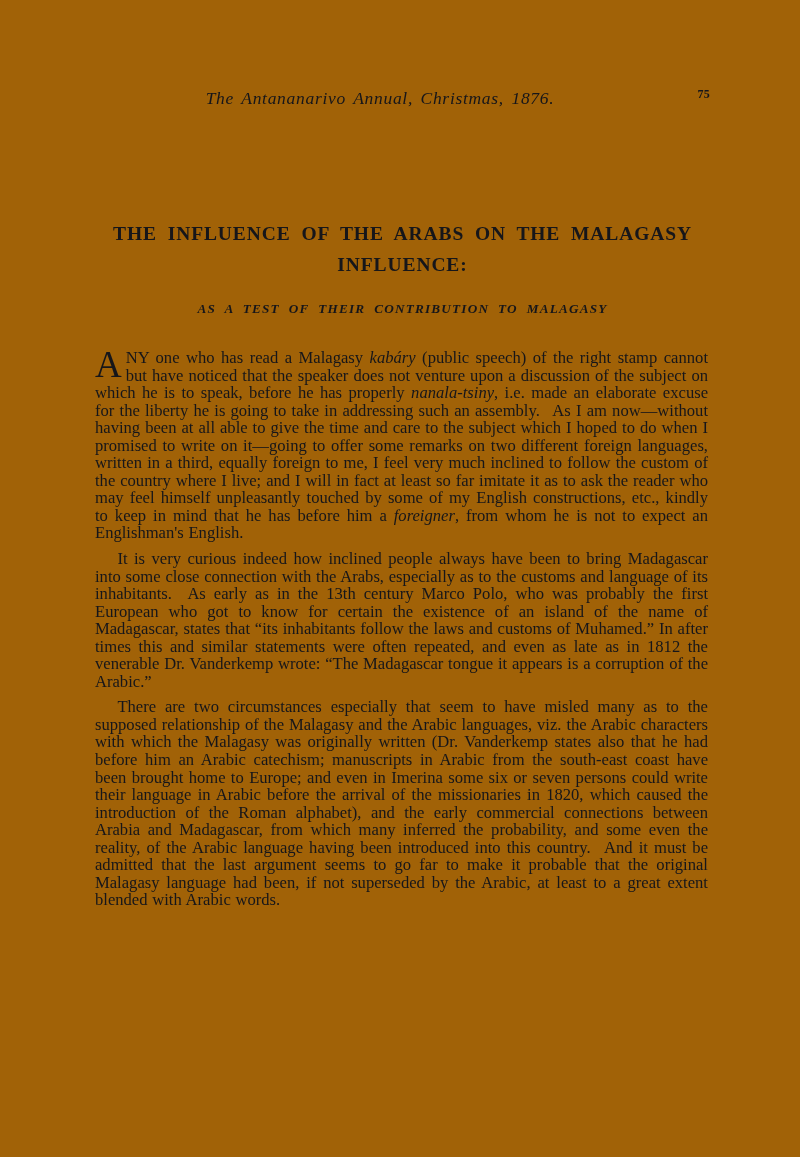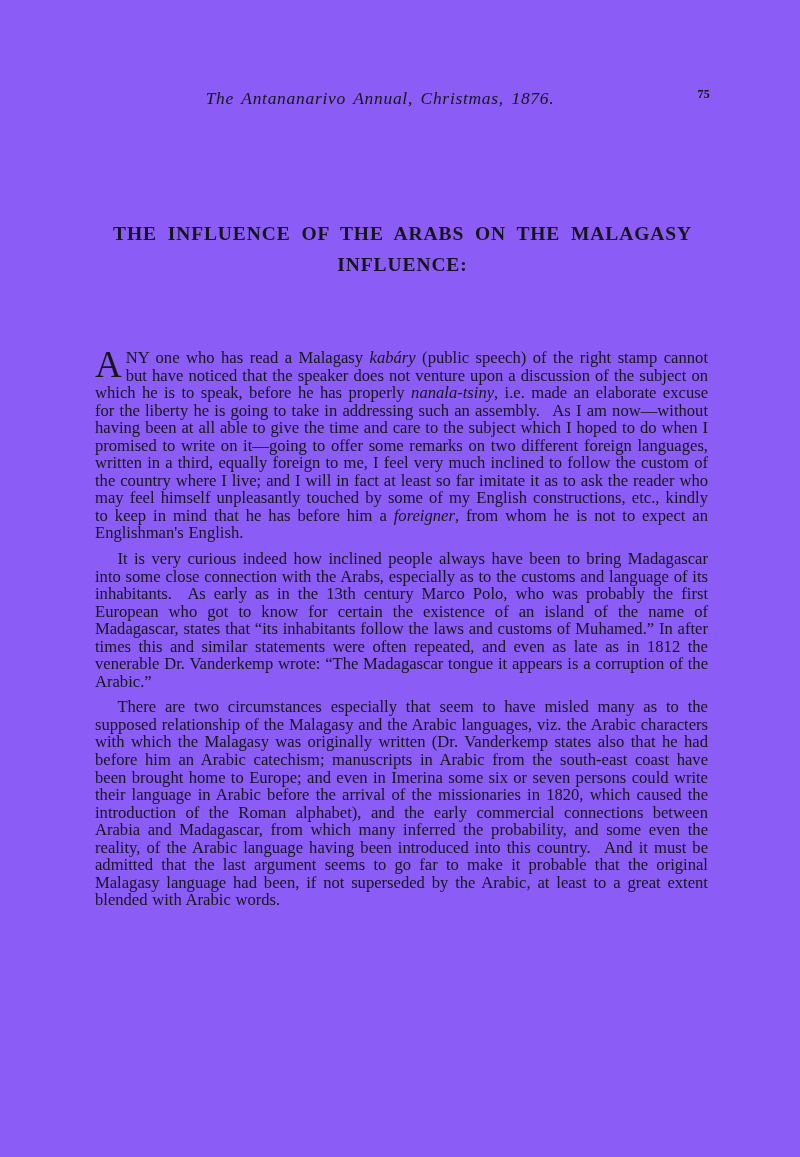--- a/index.html
+++ b/index.html
@@ -14,21 +14,21 @@
     font-family: "Liberation Serif", "DejaVu Serif", serif;
     color: #16161a;
     overflow: hidden;
   }
 
   .page {
     position: absolute;
     left: 0; top: 0;
     width: 800px;
     height: 1157px;
-    background: #8b5cf6;
+    background: #a16207;
   }
 
   
   .running-head {
     position: absolute;
     left: 95px;
     top: 88px;
     width: 615px;
     height: 26px;
   }
@@ -136,20 +136,21 @@
     <div class="running-head-title">The Antananarivo Annual, Christmas, 1876.</div>
     <div class="running-head-folio">75</div>
   </div>
 
   <h1 class="article-title">
     <span>THE INFLUENCE OF THE ARABS ON THE MALAGASY</span>
     <span class="line2">INFLUENCE:</span>
   </h1>
 
   <h2 class="article-subtitle">
+    <span>AS A TEST OF THEIR CONTRIBUTION TO MALAGASY</span>
   </h2>
 
   <div class="body-text">
 
     <p class="para has-dropcap">
       <span class="dropcap">A</span><span>NY one who has read a Malagasy </span><i>kabáry</i><span> (public speech) of the right stamp cannot but have noticed that the speaker does not venture upon a discussion of the subject on which he is to speak, before he has properly </span><i>nanala-tsiny</i><span>, i.e. made an elaborate excuse for the liberty he is going to take in addressing such an assembly.  As I am now—without having been at all able to give the time and care to the subject which I hoped to do when I promised to write on it—going to offer some remarks on two different foreign languages, written in a third, equally foreign to me, I feel very much inclined to follow the custom of the country where I live; and I will in fact at least so far imitate it as to ask the reader who may feel himself unpleasantly touched by some of my English constructions, etc., kindly to keep in mind that he has before him a </span><i>foreigner</i><span>, from whom he is not to expect an Englishman's English.</span>
     </p>
 
     <p class="para">It is very curious indeed how inclined people always have been to bring Madagascar into some close connection with the Arabs, especially as to the customs and language of its inhabitants.  As early as in the 13th century Marco Polo, who was probably the first European who got to know for certain the existence of an island of the name of Madagascar, states that “its inhabitants follow the laws and customs of Muhamed.” In after times this and similar statements were often repeated, and even as late as in 1812 the venerable Dr. Vanderkemp wrote: “The Madagascar tongue it appears is a corruption of the Arabic.”</p>
 

